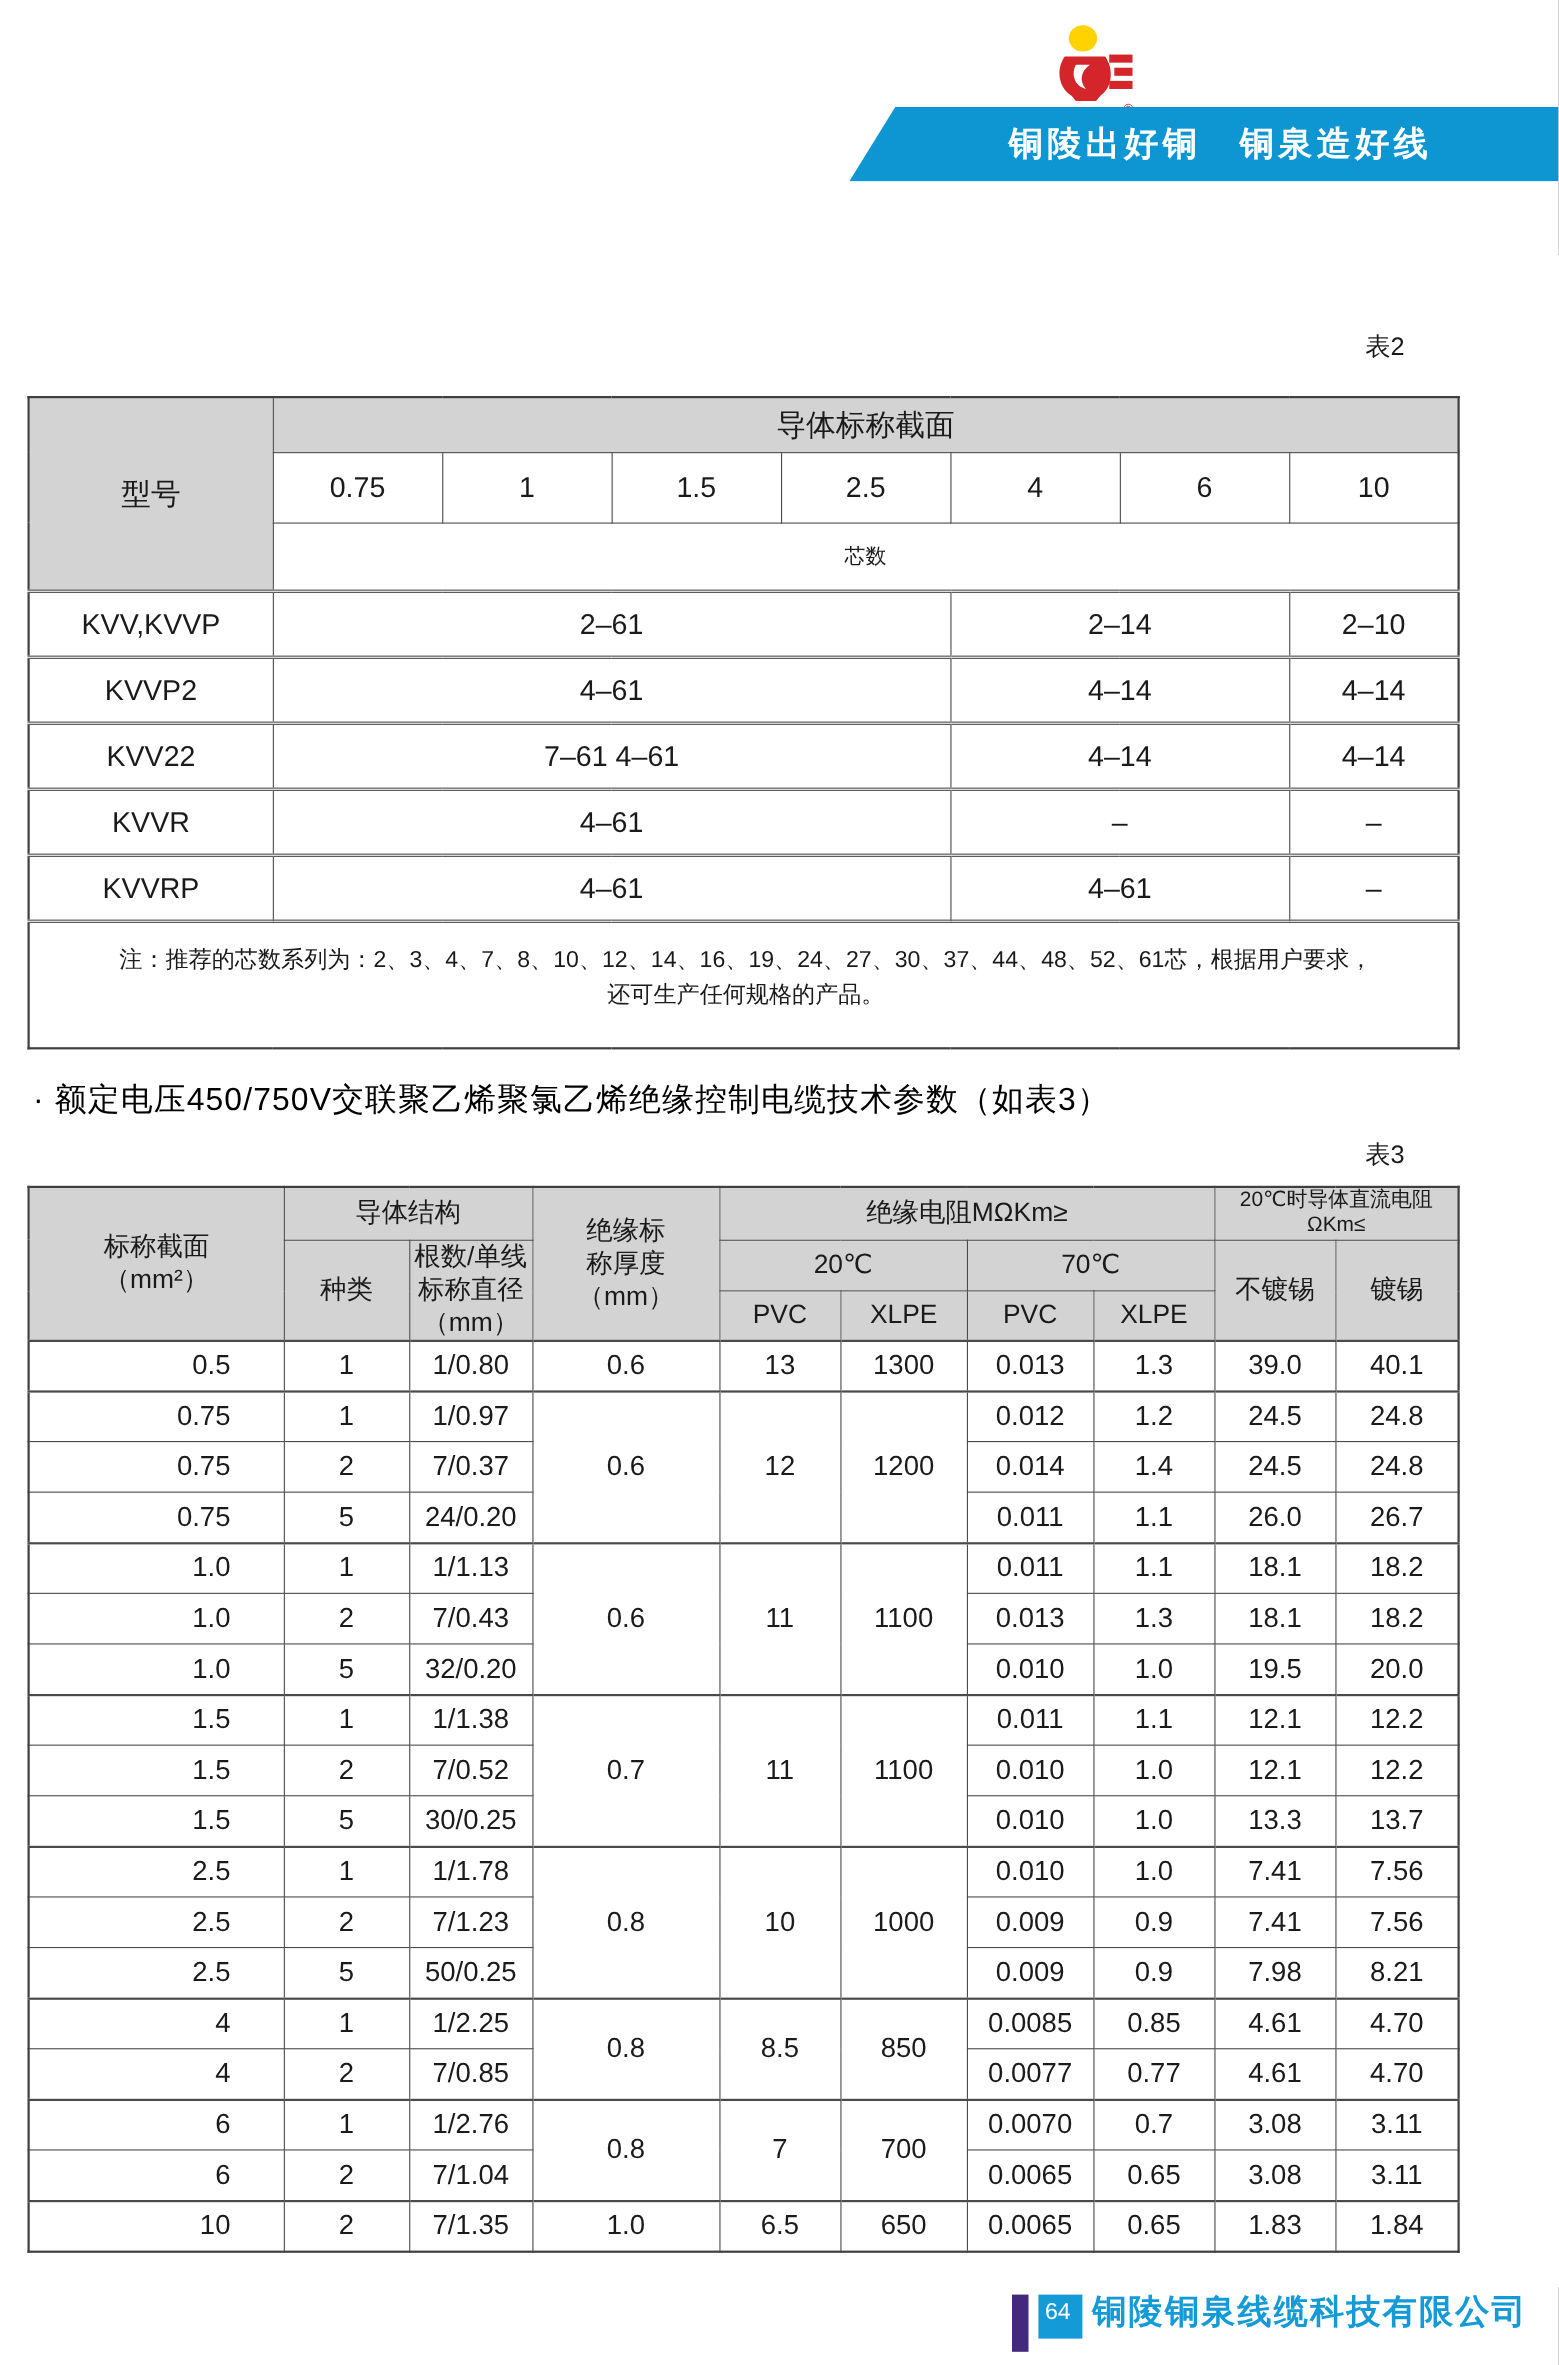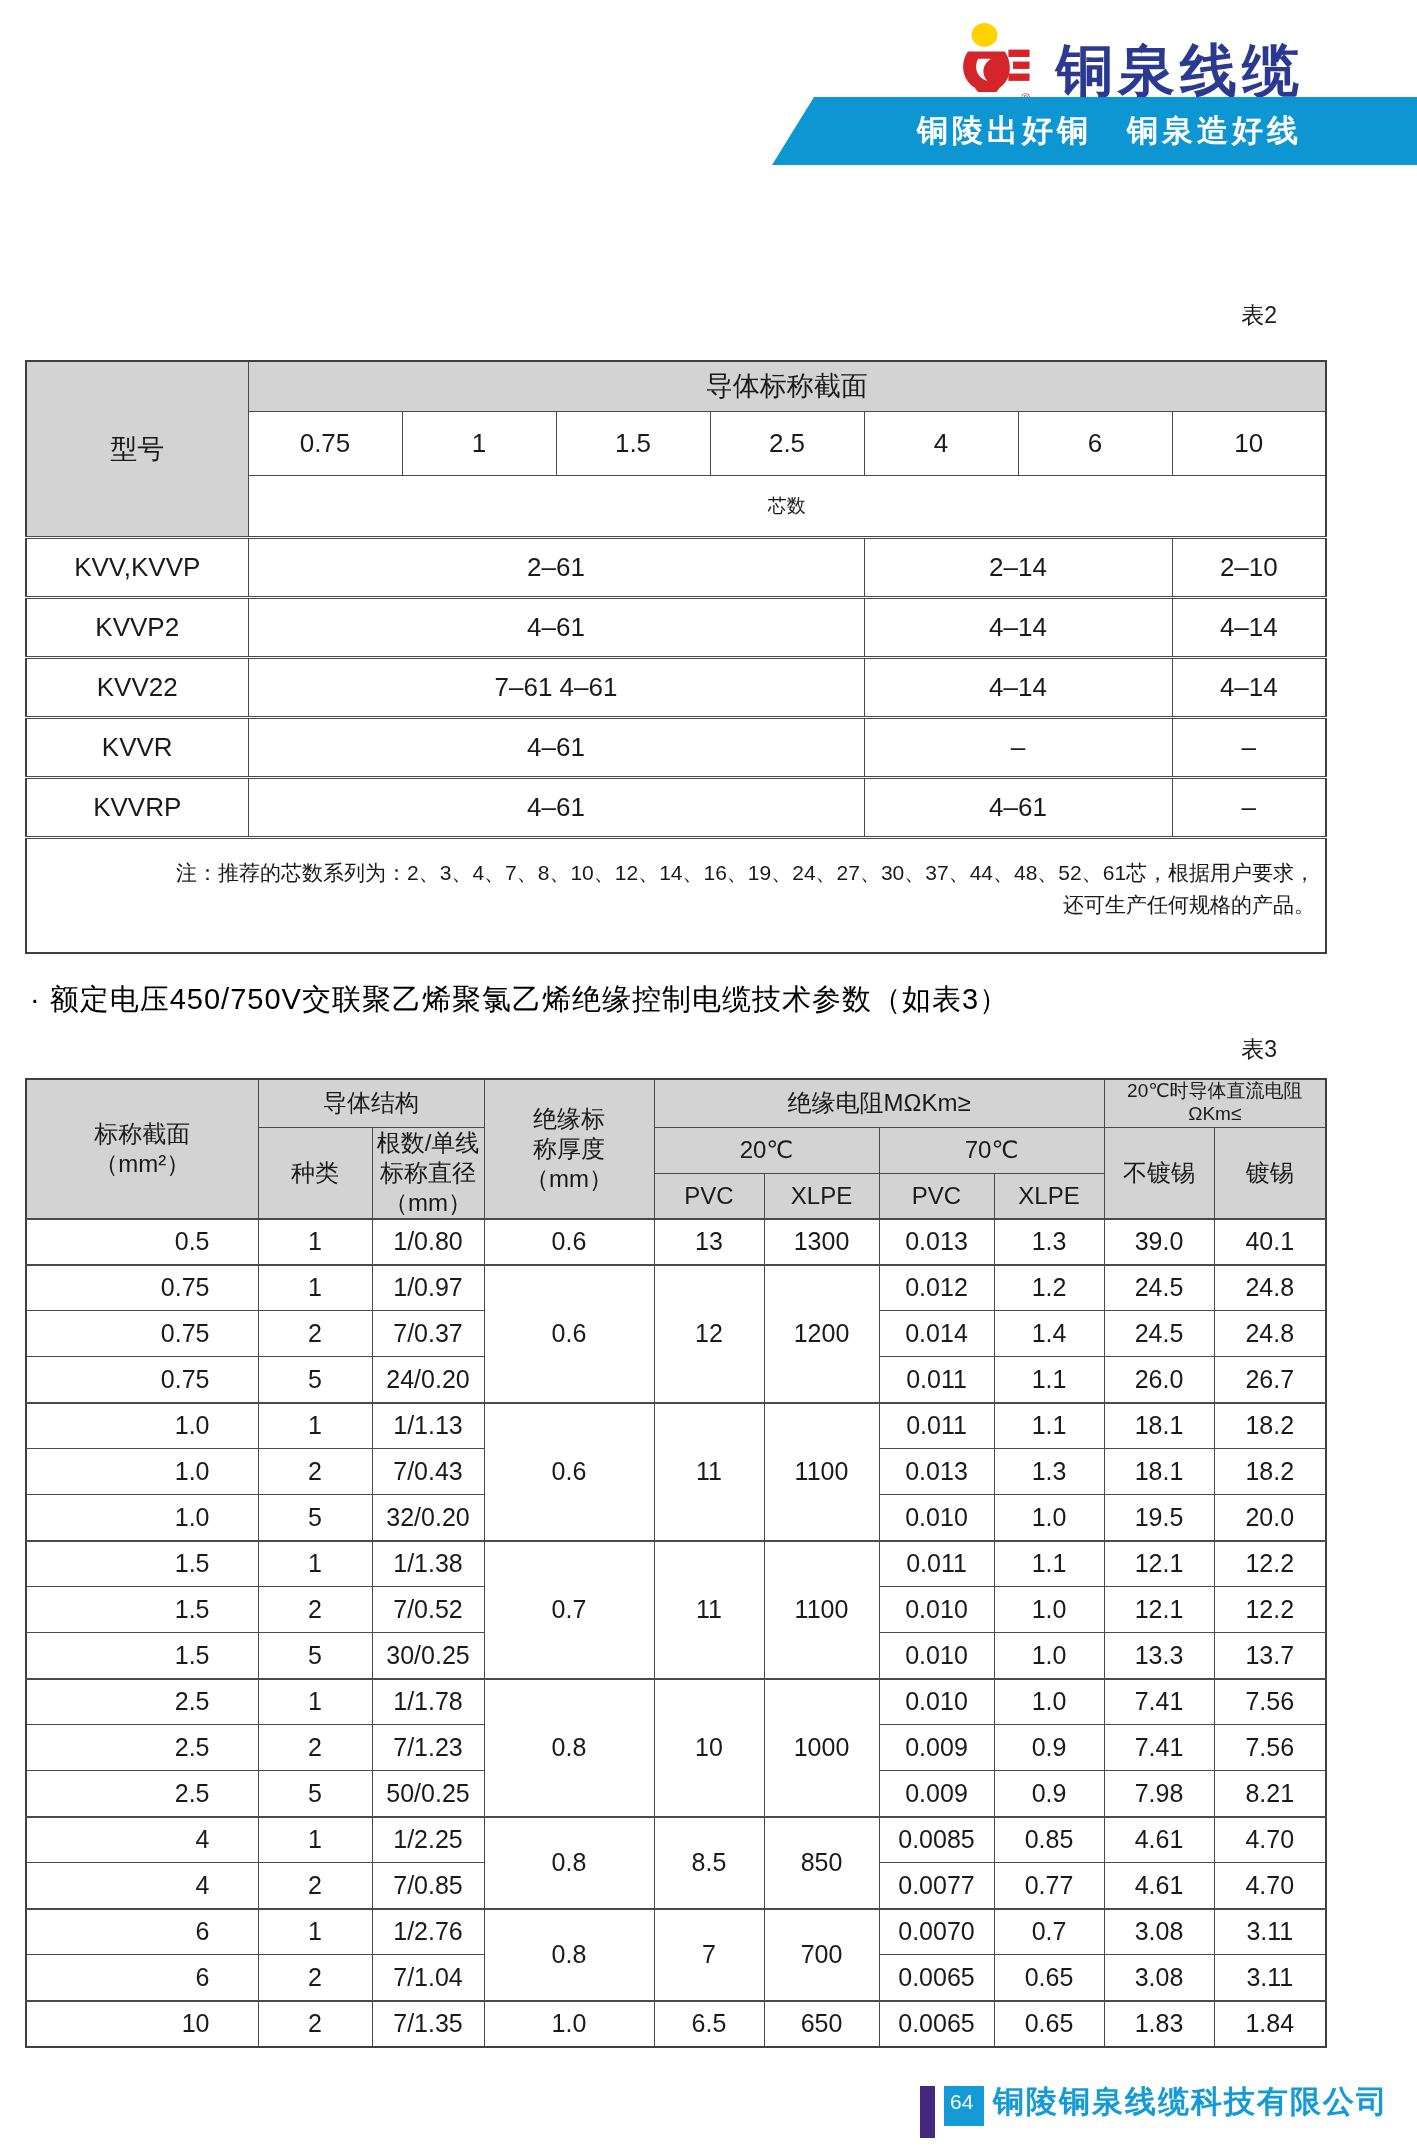--- a/index.html
+++ b/index.html
@@ -35,21 +35,21 @@
 
   
   #table2 { top:360px; }
   #table2 td { font-size:26px; }
   #table2 .hrow1 td { height:50px; font-size:27px; }
   #table2 .hrow2 td { height:64px; }
   #table2 .hrow3 td { height:62px; font-size:19px; }
   #table2 .model-h { font-size:27px;margin-top:44px; }
   #t2-body tr { height:60px; }
   #t2-body td { border-top:3px double #4a4a4a; }
-  #table2 .note-cell { text-align:right; font-size:21px; line-height:1.55; padding:18px 10px 30px 14px;
+  #table2 .note-cell { text-align:center; font-size:21px; line-height:1.55; padding:18px 10px 30px 14px;
                        border-top:3px double #4a4a4a; height:110px; vertical-align:top; }
 
   
   #table3 { top:1078px; }
   #table3 th { font-size:24px; line-height:1.25; }
   #table3 .hrow1 th { height:48px; }
   #table3 .hrow2 th { height:46px; }
   #table3 .hrow3 th { height:44px; }
   #table3 .small { font-size:19px; line-height:1.2; }
   #t3-body tr { height:46px; }
@@ -74,21 +74,20 @@
         <ellipse cx="44" cy="14" rx="14" ry="13" fill="#ffd200"></ellipse>
         <path d="M26 32 C17 45 20 63 33 71 L37 76 L57 76 L61 71 C73 63 75 45 66 32 Z" fill="#d4252b"></path>
         <path d="M37 40 C32 50 36 61 47 64 C40 56 42 46 51 40 Z" fill="#ffffff"></path>
         <rect x="70" y="30" width="23" height="8" fill="#d4252b"></rect>
         <rect x="75" y="43" width="18" height="8" fill="#d4252b"></rect>
         <rect x="70" y="56" width="23" height="8" fill="#d4252b"></rect>
         <text x="84" y="88" font-size="13" fill="#d4252b">®</text>
       </svg>
       <div class="logo-sub">元极</div>
     </div>
-    <div class="logo-title">铜泉线缆</div>
   </div>
 
   <div class="banner">
     <span>铜陵出好铜　铜泉造好线</span>
   </div>
 
   <div class="tbl-label" id="label2">表2</div>
 
   <table id="table2">
     <colgroup>

